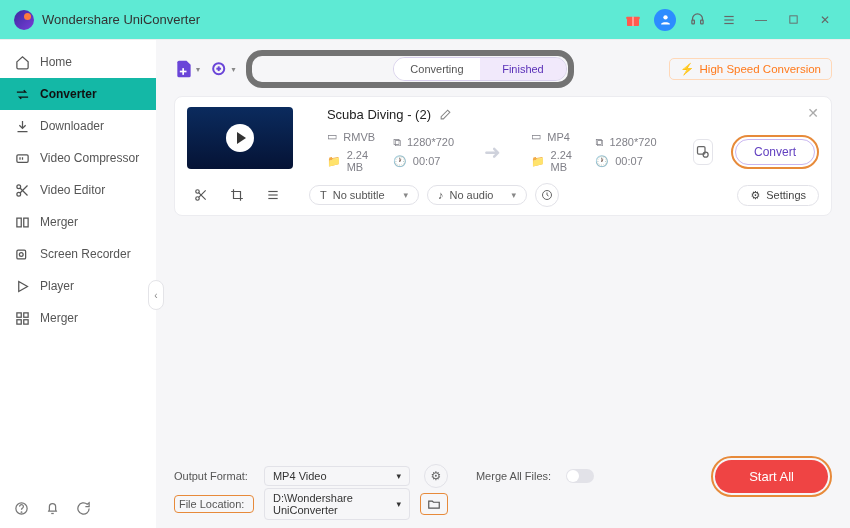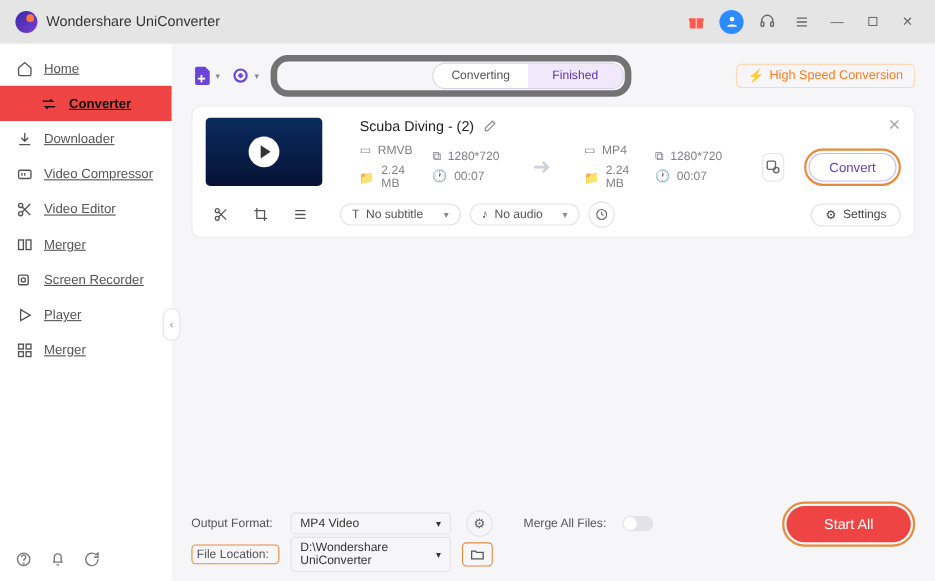--- a/index.html
+++ b/index.html
@@ -1,27 +1,27 @@
 <!DOCTYPE html>
 <html><head>
 <meta charset="utf-8">
 <style>
 * { margin: 0; padding: 0; box-sizing: border-box; font-family: -apple-system, BlinkMacSystemFont, "Segoe UI", Arial, sans-serif; }
 body { width: 850px; height: 528px; background: #f6f6f8; overflow: hidden; font-size: 12px; color: #444; }
-.titlebar { height: 40px; display: flex; align-items: center; padding: 0 14px; background: #e5e5e5; border-bottom: 1px solid #eee; }
+.titlebar { height: 40px; display: flex; align-items: center; padding: 0 14px; background: #5eead4; border-bottom: 1px solid #eee; }
 .logo { width: 20px; height: 20px; border-radius: 50%; background: linear-gradient(135deg,#3a2aa0,#7a3ed8); position: relative; margin-right: 8px; }
 .logo::after { content:""; position:absolute; right:3px; top:3px; width:7px; height:7px; border-radius:50%; background:#ff7a3e; }
 .titlebar .title { font-size: 13px; color: #333; }
 .titlebar .spacer { flex: 1; }
 .titlebar .tb-icon { width: 22px; height: 22px; display: flex; align-items: center; justify-content: center; margin-left: 10px; color: #666; cursor: pointer; border-radius:4px; }
 .tb-icon.account { background:#2c8cff; color:#fff; border-radius:50%; }
 .layout { display: flex; height: calc(528px - 40px); }
 .sidebar { width: 170px; background: #fff; padding-top: 6px; position: relative; }
-.side-item { display:flex; align-items:center; height: 32px; padding: 0 14px; color:#555; cursor:pointer; gap:10px;text-decoration:underline; }
-.side-item.active { background:#ef4444; color:#111; font-weight:600;justify-content:center; }
+.side-item { display:flex; align-items:center; height: 32px; padding: 0 14px; color:#555; cursor:pointer; gap:10px; }
+.side-item.active { background:#14b8a6; color:#111; font-weight:600; }
 .side-item .sicon { width:16px; height:16px; display:flex; align-items:center; justify-content:center; }
 .collapse-handle { position:absolute; right:-8px; top:240px; width:16px; height:30px; background:#fff; border:1px solid #e4e4e8; border-radius:8px; display:flex; align-items:center; justify-content:center; font-size:10px; color:#888; cursor:pointer;}
 .sidebar-bottom { position:absolute; bottom:12px; left:14px; display:flex; gap:16px; color:#777;}
 .sidebar-bottom span{cursor:pointer;}
 .main { flex:1; display:flex; flex-direction:column; padding: 12px 18px 10px 18px; position:relative; }
 .topbar { display:flex; align-items:center; height:34px; gap:10px; }
 .tool-btn { width:26px; height:26px; display:flex; align-items:center; justify-content:center; color:#6a45d8; cursor:pointer; position:relative;}
 .tool-btn .caret { font-size:8px; margin-left:2px; color:#888;}
 .seg { margin-left:140px; display:flex; border:1px solid #d8d0ec; border-radius:14px; overflow:hidden; height:24px; }
 .seg .segbtn { width:86px; display:flex; align-items:center; justify-content:center; font-size:11px; cursor:pointer; color:#555; background:#fff;}

